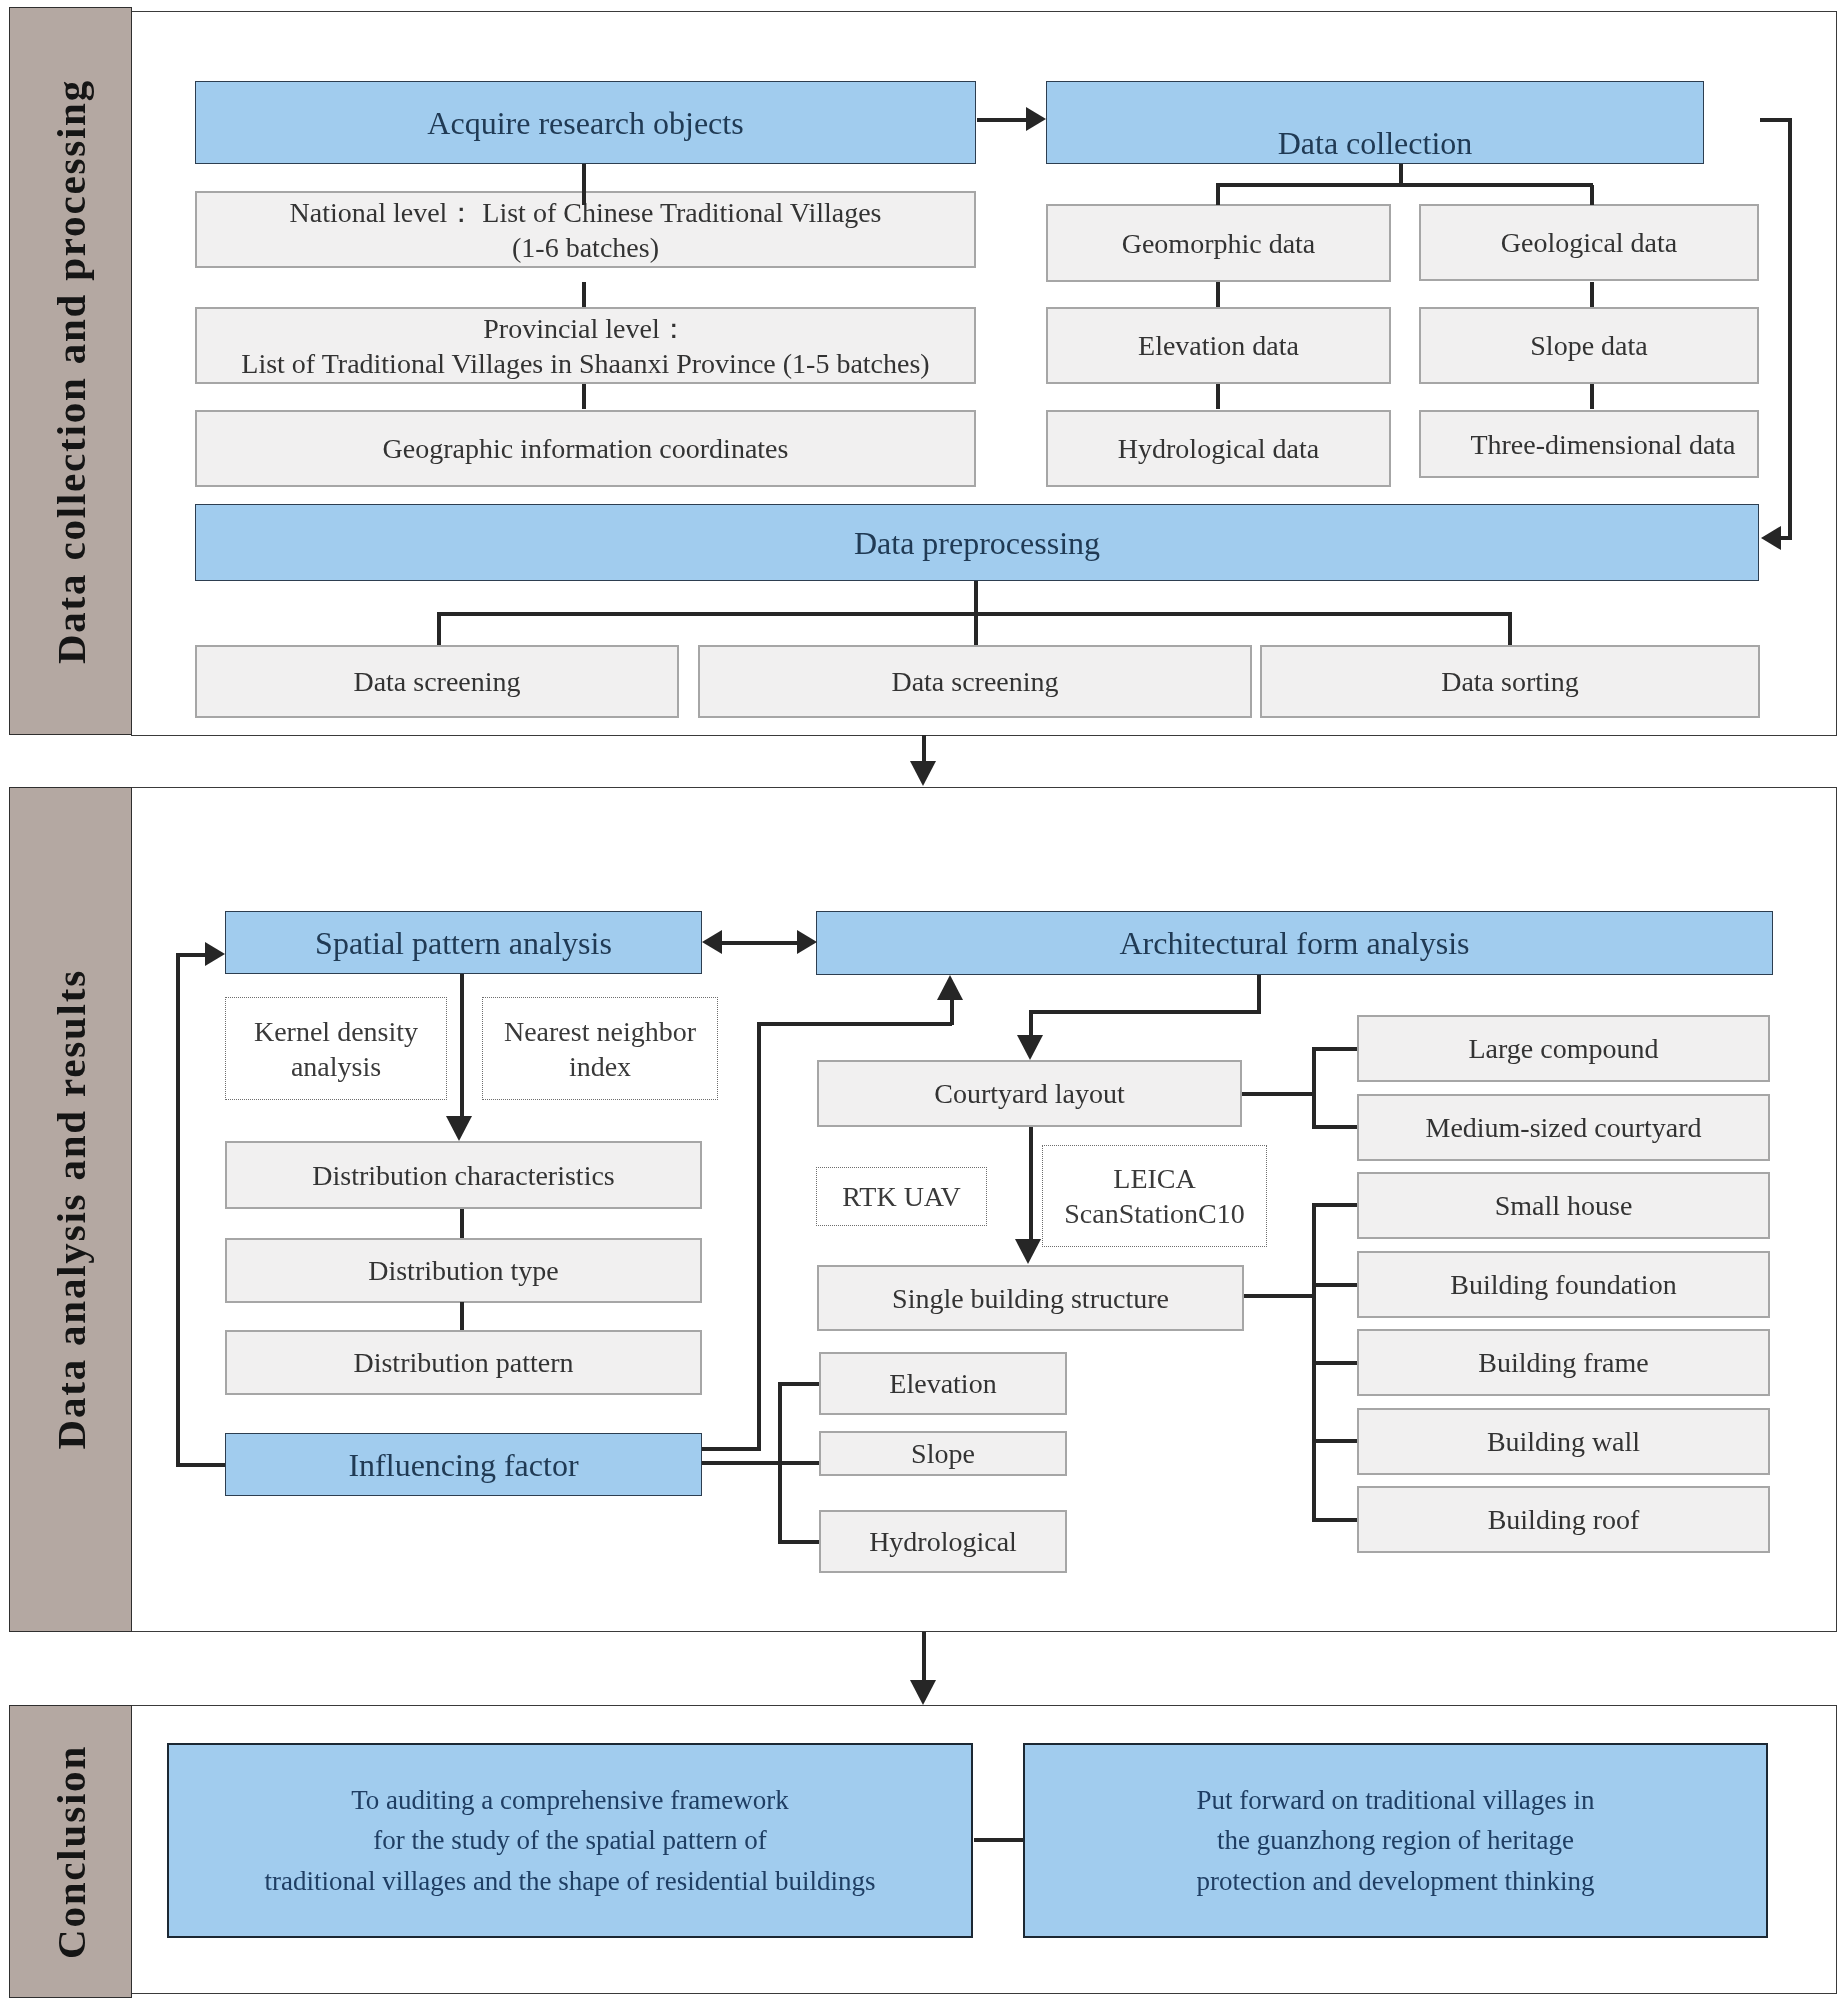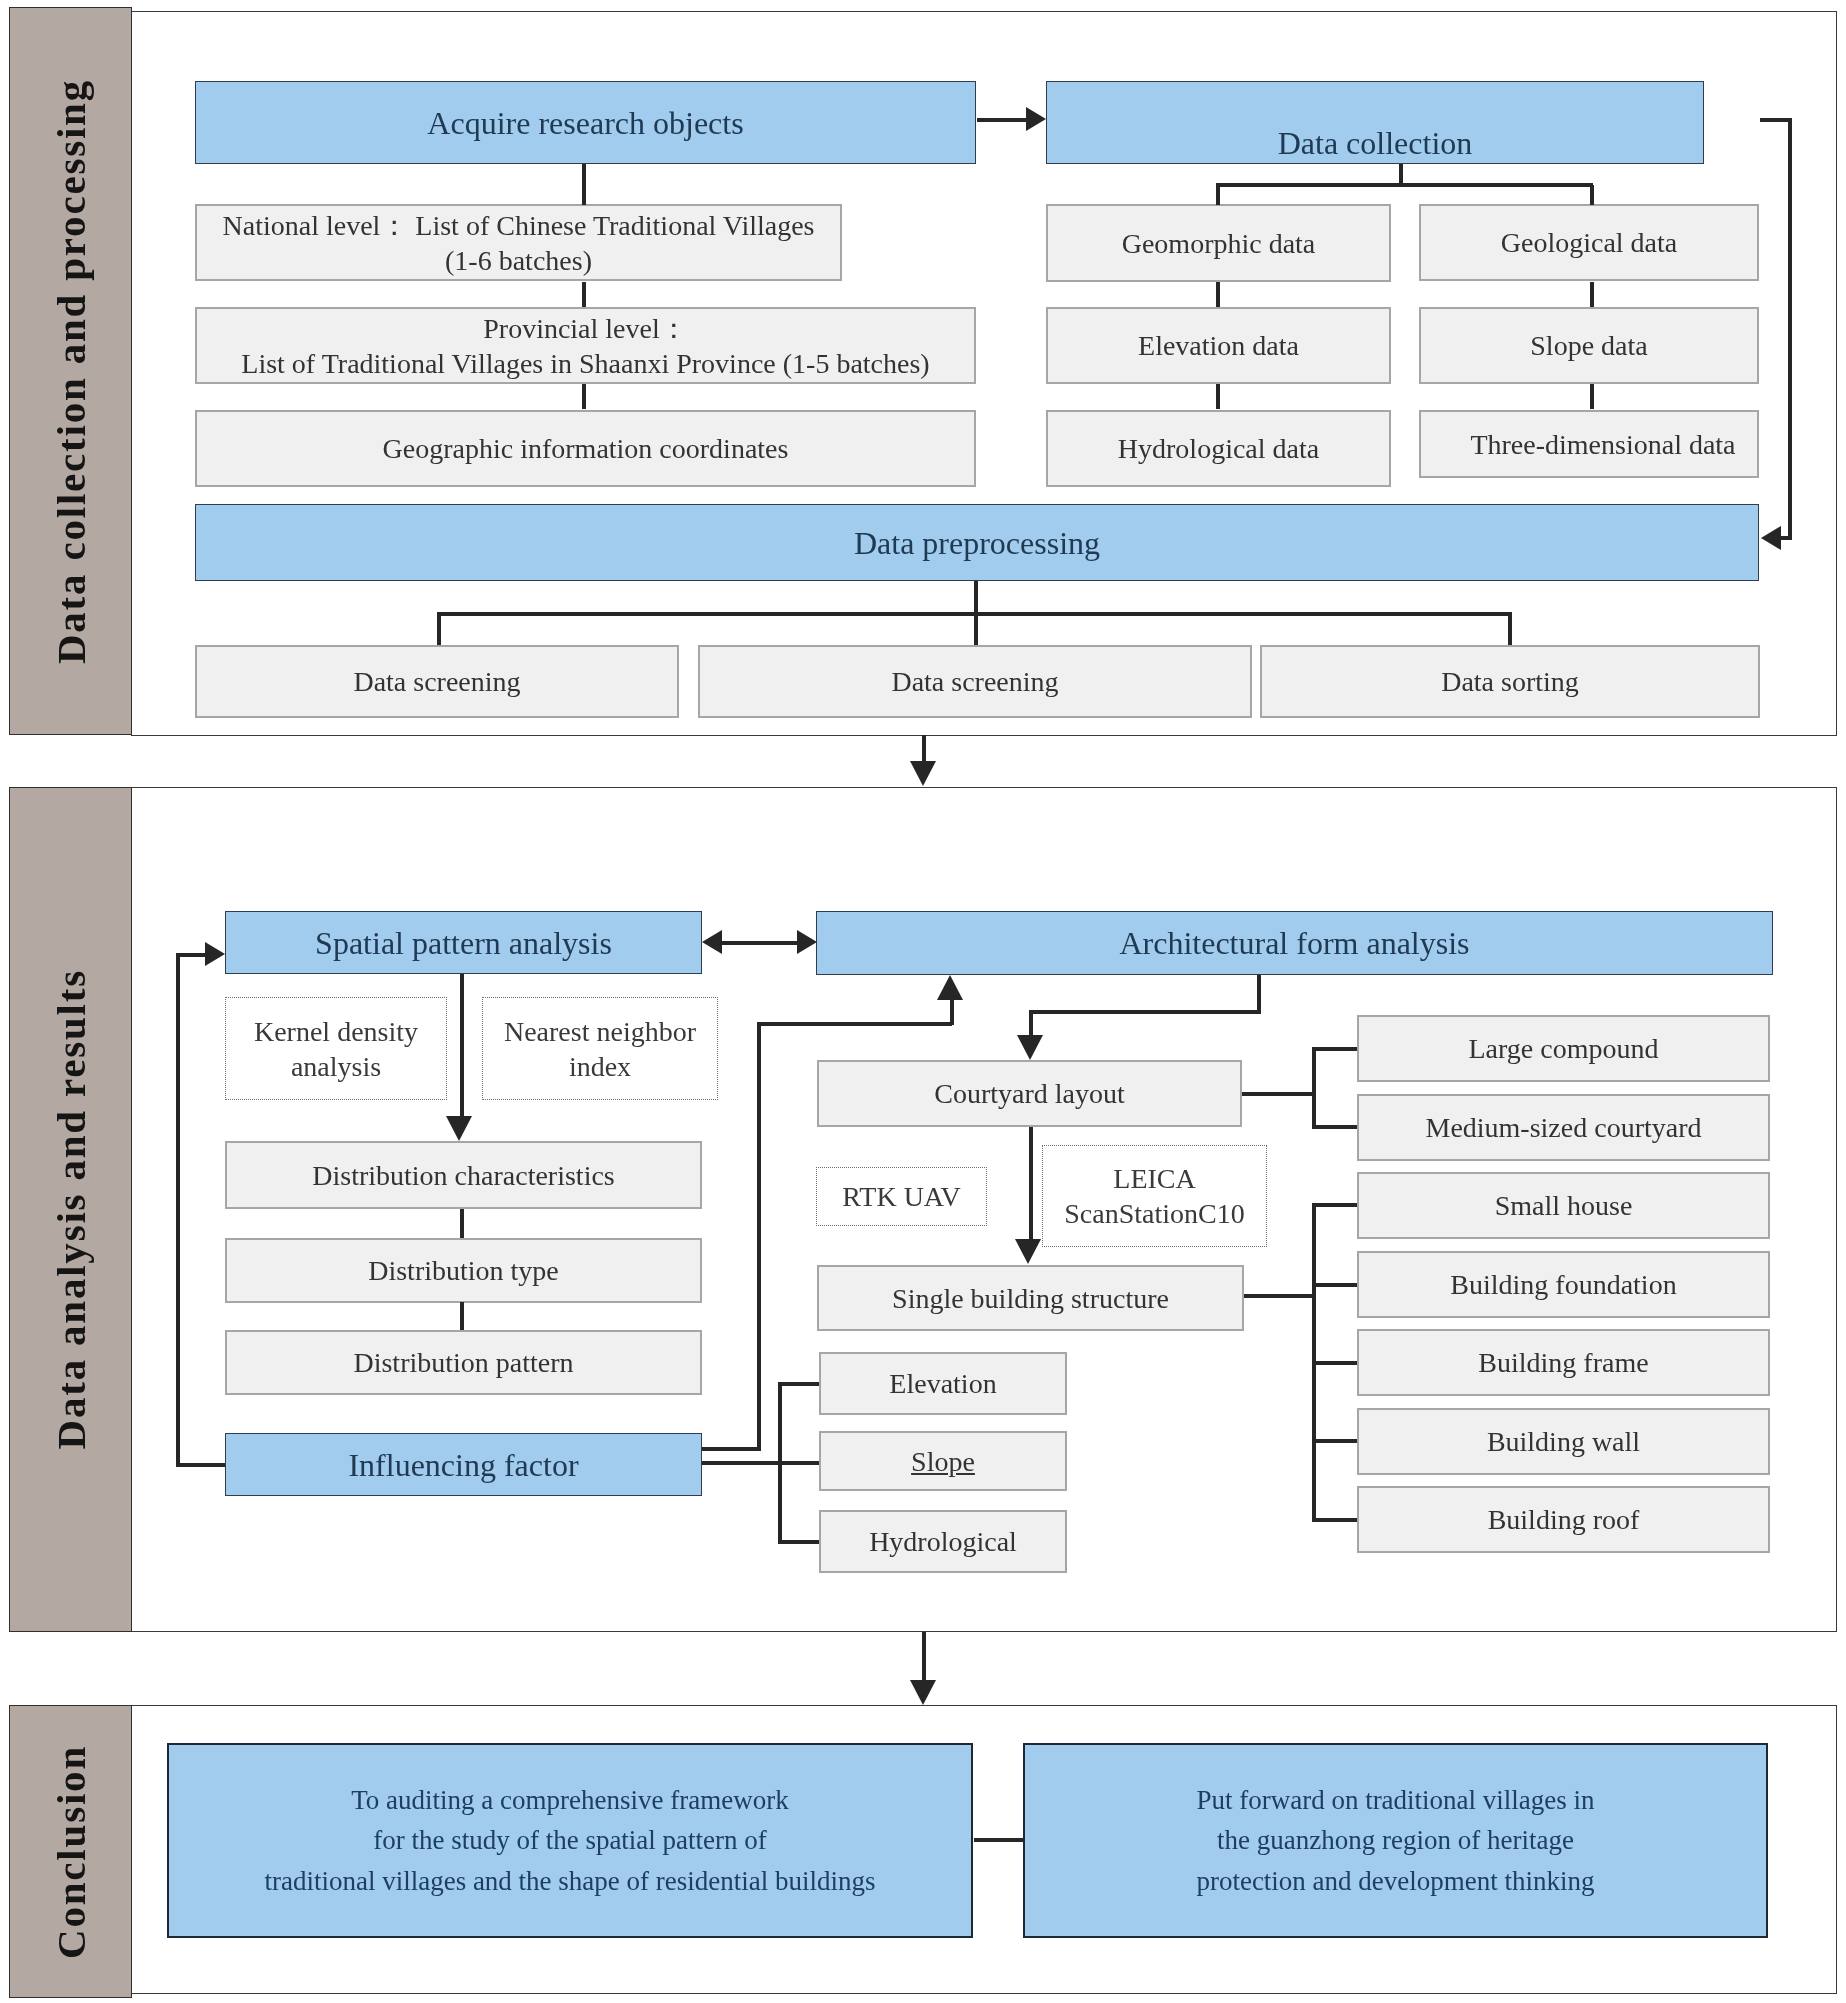--- a/index.html
+++ b/index.html
@@ -41,21 +41,21 @@
   <div class="box blue" style="left:195px;top:81px;width:781px;height:83px;">
     <span>Acquire research objects</span>
   </div>
   <div class="box blue" style="left:1046px;top:81px;width:658px;height:83px;justify-content:flex-end;">
     <span>Data collection</span>
   </div>
 
   <div class="ln" style="left:977px;top:118px;width:51px;height:3.6px;"></div>
   <div class="ah ah-right" style="left:1026px;top:107px;"></div>
 
-  <div class="box gray" style="left:195px;top:204px;width:647px;height:77px;">
+  <div class="box gray" style="left:195px;top:191px;width:781px;height:77px;">
     <span>National level：  List of Chinese Traditional Villages</span>
     <span>(1-6 batches)</span>
   </div>
   <div class="box gray" style="left:195px;top:307px;width:781px;height:77px;">
     <span>Provincial level：</span>
     <span>List of Traditional Villages in Shaanxi Province (1-5 batches)</span>
   </div>
   <div class="box gray" style="left:195px;top:410px;width:781px;height:77px;">
     <span>Geographic information coordinates</span>
   </div>
@@ -175,21 +175,21 @@
   <div class="ah ah-up" style="left:937px;top:975px;"></div>
 
   <div class="ln" style="left:702px;top:1461px;width:117px;height:3.6px;"></div>
   <div class="ln" style="left:778px;top:1382px;width:3.6px;height:162px;"></div>
   <div class="ln" style="left:778px;top:1382px;width:41px;height:3.6px;"></div>
   <div class="ln" style="left:778px;top:1540px;width:41px;height:3.6px;"></div>
 
   <div class="box gray" style="left:819px;top:1352px;width:248px;height:63px;">
     <span>Elevation</span>
   </div>
-  <div class="box gray" style="left:819px;top:1431px;width:248px;height:60px;text-decoration:underline;">
+  <div class="box gray" style="left:819px;top:1431px;width:248px;height:45px;">
     <span>Slope</span>
   </div>
   <div class="box gray" style="left:819px;top:1510px;width:248px;height:63px;">
     <span>Hydrological</span>
   </div>
 
   <div class="ln" style="left:1257px;top:975px;width:3.6px;height:39px;"></div>
   <div class="ln" style="left:1029px;top:1010px;width:231px;height:3.6px;"></div>
   <div class="ln" style="left:1029px;top:1010px;width:3.6px;height:29px;"></div>
   <div class="ah ah-down" style="left:1017px;top:1035px;"></div>

